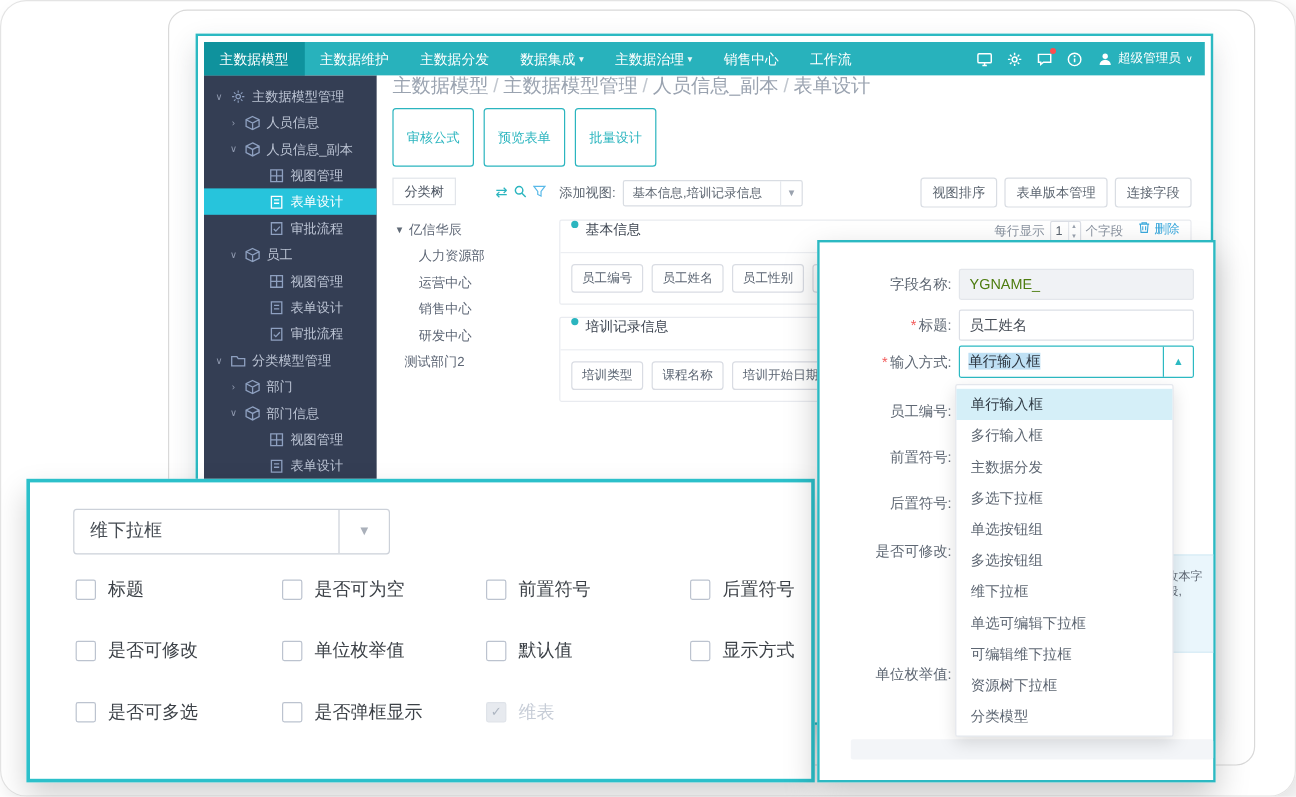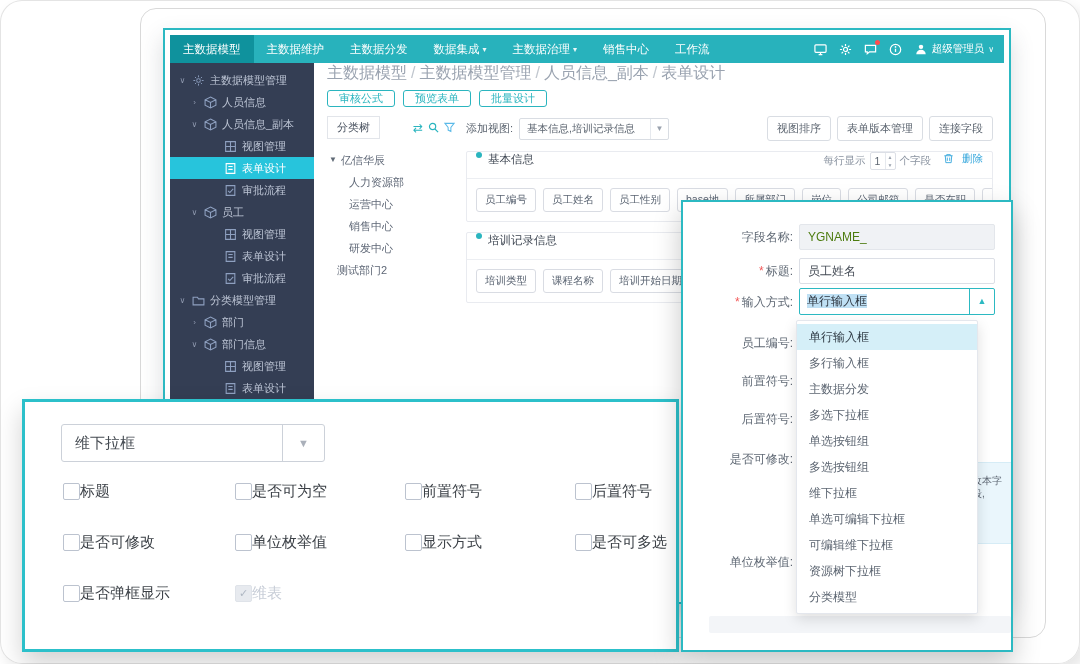--- a/index.html
+++ b/index.html
@@ -42,21 +42,21 @@
   .sitem.sel { background:#27c4dc; color:#fff; }
   .sitem.sel .sicon { color:#fff; }
 
   .maincol { flex:1; min-width:0; display:flex; flex-direction:column; background:#fff; }
   .crumb { height:20px; line-height:20px; font-size:16px; color:#9aa3b0; padding-left:13px; white-space:nowrap; }
   .crumb .sep { margin:0 4px; color:#c0c6ce; }
   .content { flex:1; padding:7px 11px 0 13px; position:relative; min-width:0; }
 
   .toolbar { display:flex; gap:8px; }
   .tbtn { border:1px solid #2bb5bf; color:#2bb5bf; background:#fff; border-radius:3px;
-          font-size:11px; padding:0 11px; cursor:pointer; font-family:inherit; }
+          font-size:11px; padding:16px 11px; cursor:pointer; font-family:inherit; }
 
   .design { display:flex; margin-top:9px; align-items:flex-start; }
   .treep { width:128px; flex:none; }
   .treep-h { display:flex; align-items:center; justify-content:space-between; }
   .ttab { border:1px solid #e2e5ea; padding:3px 9px; font-size:11px; color:#4a5360; background:#fff; cursor:pointer; }
   .ticons { display:flex; gap:5px; align-items:center; }
   .ticons .ti { color:#2bb5bf; font-size:12px; cursor:pointer; display:inline-flex; }
   .tree { margin-top:10px; font-size:11px; color:#5d6675; line-height:22px; }
   .troot { display:flex; align-items:center; gap:4px; padding-left:2px; cursor:pointer; }
   .texp { font-size:8px; color:#606a76; }
@@ -77,21 +77,21 @@
   .section { border:1px solid #e9ebf0; border-radius:2px; margin-top:10px; background:#fff; }
   .sec-h { height:26px; display:flex; align-items:flex-start; padding:0 9px; gap:6px; }
   .dot { width:6px; height:6px; border-radius:50%; background:#2bb5bf; flex:none; }
   .sec-t { font-size:11.5px; color:#3c4450; }
   .sec-sp { flex:1; }
   .perrow { display:flex; align-items:center; gap:4px; font-size:10.5px; color:#8a93a0; }
   .spinbox { width:26px; height:18px; border:1px solid #dcdfe6; border-radius:2px; display:flex; }
   .spinbox .n { flex:1; text-align:center; line-height:16px; font-size:10.5px; color:#5c6570; }
   .spinbox .ud { width:10px; border-left:1px solid #e6e9ee; display:flex; flex-direction:column; }
   .spinbox .ud span { flex:1; font-size:5px; color:#9aa2ae; text-align:center; line-height:8px; cursor:pointer; }
-  .del { display:flex; align-items:center; gap:8px; color:#3aa9dd; font-size:10.5px; cursor:pointer; margin-left:6px; }
+  .del { display:flex; align-items:center; gap:3px; color:#3aa9dd; font-size:10.5px; cursor:pointer; margin-left:6px; }
   .sec-b { border-top:1px solid #eceef2; padding:9px; display:flex; gap:7px; flex-wrap:nowrap; overflow:hidden; }
   .chip { border:1px solid #d9dce3; border-radius:3px; background:#fff; padding:4px 8px;
           font-size:10.5px; color:#5a6472; white-space:nowrap; cursor:pointer; flex:none; }
   .chip.partial { width:20px; overflow:hidden; padding:4px 4px; }
   .addchip { border:1px solid #d9dce3; border-radius:3px; background:#fff; padding:4px 9px;
              font-size:10.5px; color:#49525e; white-space:nowrap; cursor:pointer; display:flex; gap:3px; align-items:center; flex:none; }
 
   
   .dlg-right { position:absolute; left:681px; top:200px; width:332px; height:452px; z-index:30;
                border:2px solid #2cb9c2; background:#fff; box-shadow:0 12px 26px rgba(0,0,0,.22); }
@@ -116,21 +116,21 @@
 
   
   .dlg-left { position:absolute; left:22px; top:399px; width:657px; height:253px; z-index:25;
               border:3px solid #2cc0ca; background:#fff; box-shadow:0 12px 24px rgba(0,0,0,.18); }
   .dl-select { position:absolute; left:36px; top:22px; width:264px; height:38px; border:1px solid #ccd1d9;
                border-radius:3px; display:flex; background:#fff; cursor:pointer; }
   .dl-select .v { flex:1; font-size:15px; color:#454b52; line-height:36px; padding-left:13px; }
   .dl-select .a { width:42px; border-left:1px solid #ccd1d9; color:#aab0ba; font-size:11px; text-align:center; line-height:36px; }
   .cbgrid { position:absolute; left:38px; top:64px; right:10px; display:grid;
             grid-template-columns:172px 170px 170px auto; grid-auto-rows:51px; align-items:center; }
-  .cb { display:flex; align-items:center; font-size:15px; color:#3c4147; cursor:pointer; white-space:nowrap; }
+  .cb { display:flex; align-items:center; gap:10px; font-size:15px; color:#3c4147; cursor:pointer; white-space:nowrap; }
   .cb .box { width:17px; height:17px; border:1px solid #bcc3cf; border-radius:2px; background:#fff; flex:none;
              display:flex; align-items:center; justify-content:center; font-size:11px; color:transparent; }
   .cb.checked .box { background:#e7eaef; border-color:#dfe3e9; color:#aeb6c2; }
   .cb.checked .lbl { color:#c7cdd7; }
 </style>
 </head>
 <body>
 
 <div class="canvas">
   <div class="decor"></div>
@@ -493,20 +493,24 @@
       <label class="cb">
           <span class="box"></span>
           <span class="lbl">是否可修改</span>
         </label>
       <label class="cb">
           <span class="box"></span>
           <span class="lbl">单位枚举值</span>
         </label>
       <label class="cb">
           <span class="box"></span>
+          <span class="lbl">默认值</span>
+        </label>
+      <label class="cb">
+          <span class="box"></span>
           <span class="lbl">显示方式</span>
         </label>
       <label class="cb">
           <span class="box"></span>
           <span class="lbl">是否可多选</span>
         </label>
       <label class="cb">
           <span class="box"></span>
           <span class="lbl">是否弹框显示</span>
         </label>

